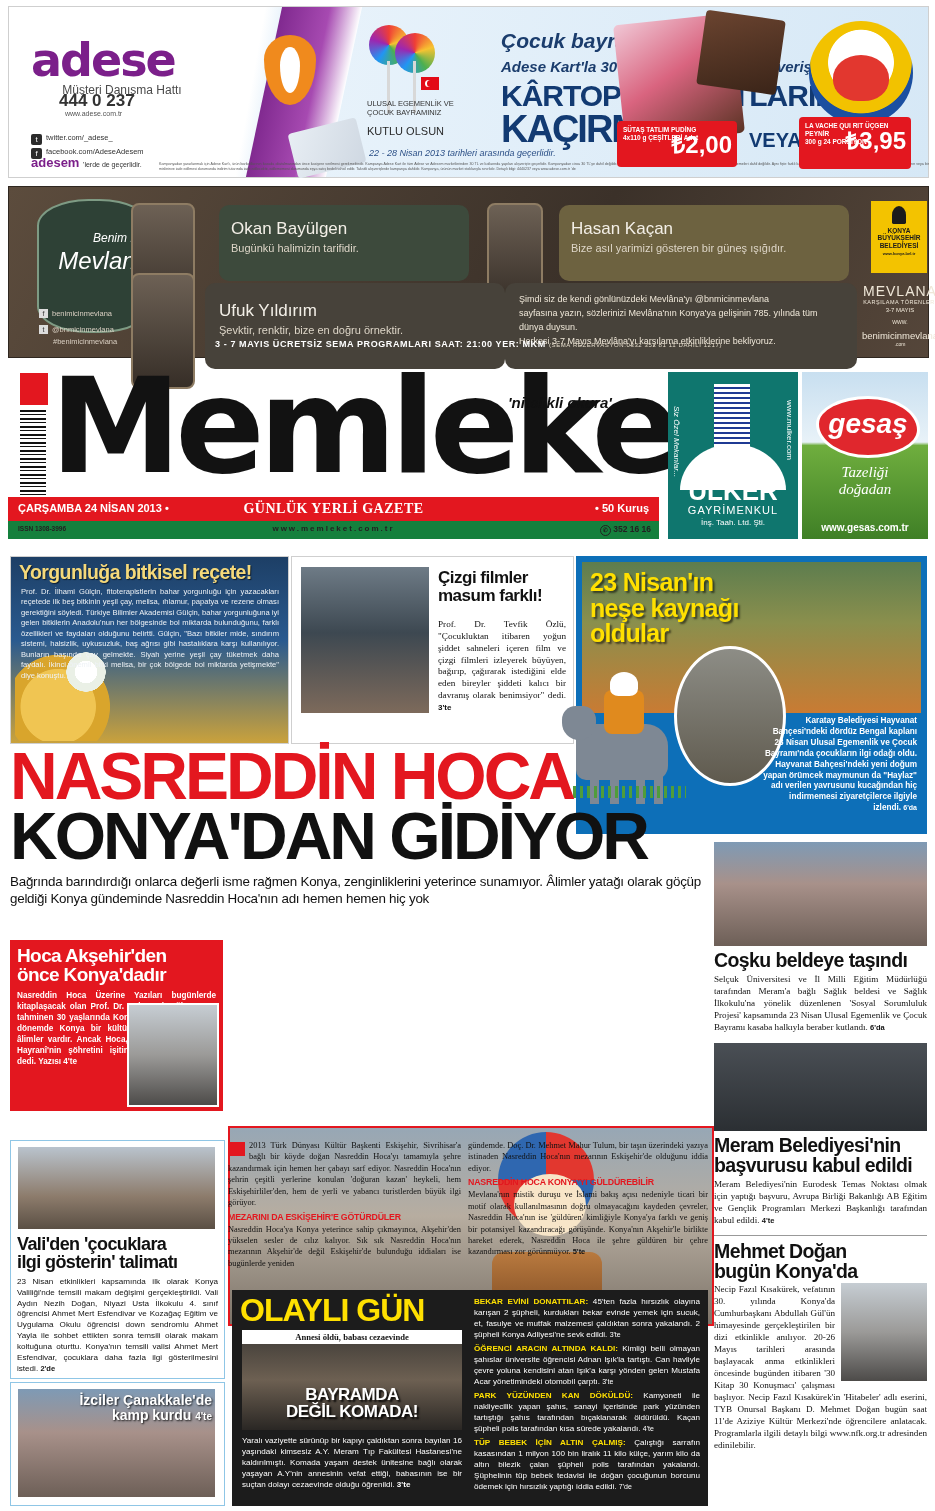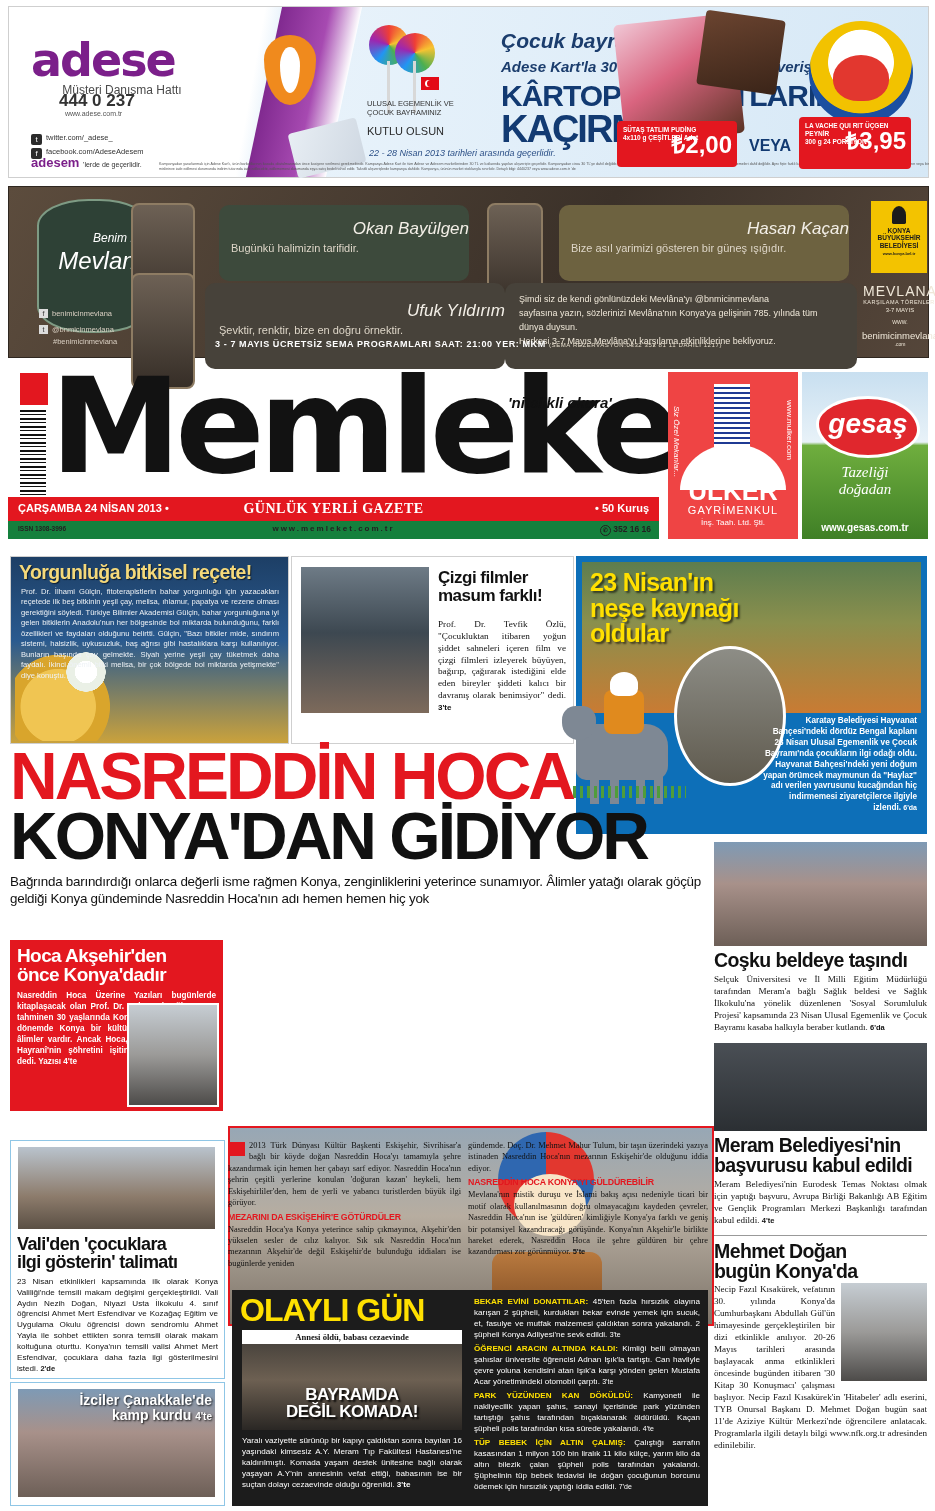--- a/index.html
+++ b/index.html
@@ -62,36 +62,36 @@
   .ad-legal{position:absolute;left:150px;top:155px;width:770px;font-size:3.6px;color:#555;line-height:1.5;text-align:justify;}
   .prod1{position:absolute;left:610px;top:12px;width:120px;height:120px;
      background:linear-gradient(150deg,#f0c7d5 0%,#d9647f 45%,#5a3324 100%);border-radius:5px;transform:rotate(-6deg);}
   .prod2{position:absolute;left:692px;top:8px;width:80px;height:75px;
      background:linear-gradient(160deg,#6b4430,#3a2418);border-radius:4px;transform:rotate(8deg);}
   .badge-red{position:absolute;background:#e3171f;color:#fff;border-radius:4px;}
   .b1{left:608px;top:114px;width:120px;height:46px;}
   .b2{left:790px;top:110px;width:112px;height:52px;}
   .b-t{position:absolute;left:6px;top:5px;font-size:6.5px;line-height:1.25;font-weight:700;}
   .b-p{position:absolute;right:5px;top:6px;font-size:24px;font-weight:700;}
-  .veya{position:absolute;left:740px;top:122px;font-size:16px;font-weight:700;color:#123a72;margin-top:8px;}
+  .veya{position:absolute;left:740px;top:122px;font-size:20px;font-weight:700;color:#123a72;}
   .cow{position:absolute;left:800px;top:14px;width:104px;height:104px;border-radius:50%;
      background:radial-gradient(circle at 50% 40%,#fff 0 40%,#f2c200 41% 62%,#1b4fa0 63% 100%);}
   .cow:after{content:"";position:absolute;left:24px;top:34px;width:56px;height:46px;border-radius:50% 50% 45% 45%;
      background:#e2372f;}
 
   
   .mev{left:8px;top:186px;width:919px;height:170px;background:#4c3f33;
      background-image:linear-gradient(120deg,#5c4c3d,#3b3129 60%,#55463a);border:1px solid #2f2720;}
   .mev-badge{position:absolute;left:28px;top:12px;width:110px;height:130px;background:#2e4136;
      border:2px solid #7e9b84;border-radius:45% 45% 45% 45%/20% 20% 20% 20%;color:#ffffff;text-align:right;}
   .mev-badge .l1{margin-top:30px;font-size:12px;font-style:italic;}
   .mev-badge .l2{font-size:24px;font-style:italic;margin-top:2px;}
   .mev-soc{position:absolute;left:30px;font-size:7.5px;color:#d9cfc2;}
   .mev-card{position:absolute;border-radius:10px;}
-  .mev-card .nm{font-size:17px;font-style:italic;color:#f3efe7;text-align:right;}
+  .mev-card .nm{font-size:17px;color:#f3efe7;}
   .mev-card .ds{font-size:11px;color:#ded6c8;margin-top:3px;}
   .mev-face{position:absolute;border-radius:8px;border:2px solid #8e7c63;
      background:linear-gradient(180deg,#6d6155,#362e27);overflow:hidden;}
   .mev-note{position:absolute;left:510px;top:90px;width:345px;font-size:9px;color:#efe7d8;line-height:1.55;}
   .mev-logo{position:absolute;left:862px;top:14px;width:56px;height:72px;background:#f3c300;color:#1b1b1b;
      text-align:center;font-size:6.5px;font-weight:700;padding-top:26px;box-sizing:border-box;line-height:1.15;}
   .mev-logo:before{content:"";position:absolute;left:21px;top:5px;width:14px;height:18px;background:#1b1b1b;
      border-radius:50% 50% 10% 10%;}
   .mev-right{position:absolute;left:852px;top:96px;width:78px;text-align:center;color:#efe7d8;}
   .mev-right .t1{font-size:14px;letter-spacing:1px;}
@@ -113,21 +113,21 @@
   .redbar{position:absolute;left:8px;top:497px;width:651px;height:24px;background:#e3171f;color:#fff;}
   .redbar .dt{position:absolute;left:10px;top:5px;font-size:11px;font-weight:700;}
   .redbar .gz{position:absolute;left:0;right:0;top:4px;text-align:center;font-size:14px;font-weight:700;
      font-family:"Liberation Serif",serif;letter-spacing:.5px;}
   .redbar .pr{position:absolute;right:10px;top:5px;font-size:11px;font-weight:700;}
   .whitebar{position:absolute;left:8px;top:521px;width:651px;height:18px;background:#15803d;}
   .whitebar .issn{position:absolute;left:10px;top:4px;font-size:6.5px;font-weight:700;color:#222;}
   .whitebar .web{position:absolute;left:0;right:0;top:3px;text-align:center;font-size:8px;
      letter-spacing:2px;font-weight:700;color:#222;}
   .whitebar .tel{position:absolute;right:8px;top:3px;font-size:8.5px;font-weight:700;color:#222;}
-  .ulker{position:absolute;left:668px;top:372px;width:130px;height:167px;background:#ef4444;color:#fff;text-align:center;}
+  .ulker{position:absolute;left:668px;top:372px;width:130px;height:167px;background:#0f766e;color:#fff;text-align:center;}
   .ulker .tower{position:absolute;left:46px;top:12px;width:36px;height:76px;
      background:repeating-linear-gradient(180deg,#fff 0 3px,#1f3a93 3px 5px);}
   .ulker .arc{position:absolute;left:12px;top:72px;width:106px;height:46px;border-radius:50%/100% 100% 0 0;
      background:#fff;}
   .ulker .nm{position:absolute;left:0;right:0;top:104px;font-size:26px;font-weight:700;}
   .ulker .s1{position:absolute;left:0;right:0;top:132px;font-size:11px;letter-spacing:1px;}
   .ulker .s2{position:absolute;left:0;right:0;top:146px;font-size:8px;}
   .ulker .vurl{position:absolute;right:4px;top:28px;font-size:8px;writing-mode:vertical-rl;}
   .ulker .vslogan{position:absolute;left:4px;top:34px;font-size:8px;writing-mode:vertical-rl;font-style:italic;}
   .gesas{position:absolute;left:802px;top:372px;width:126px;height:167px;

